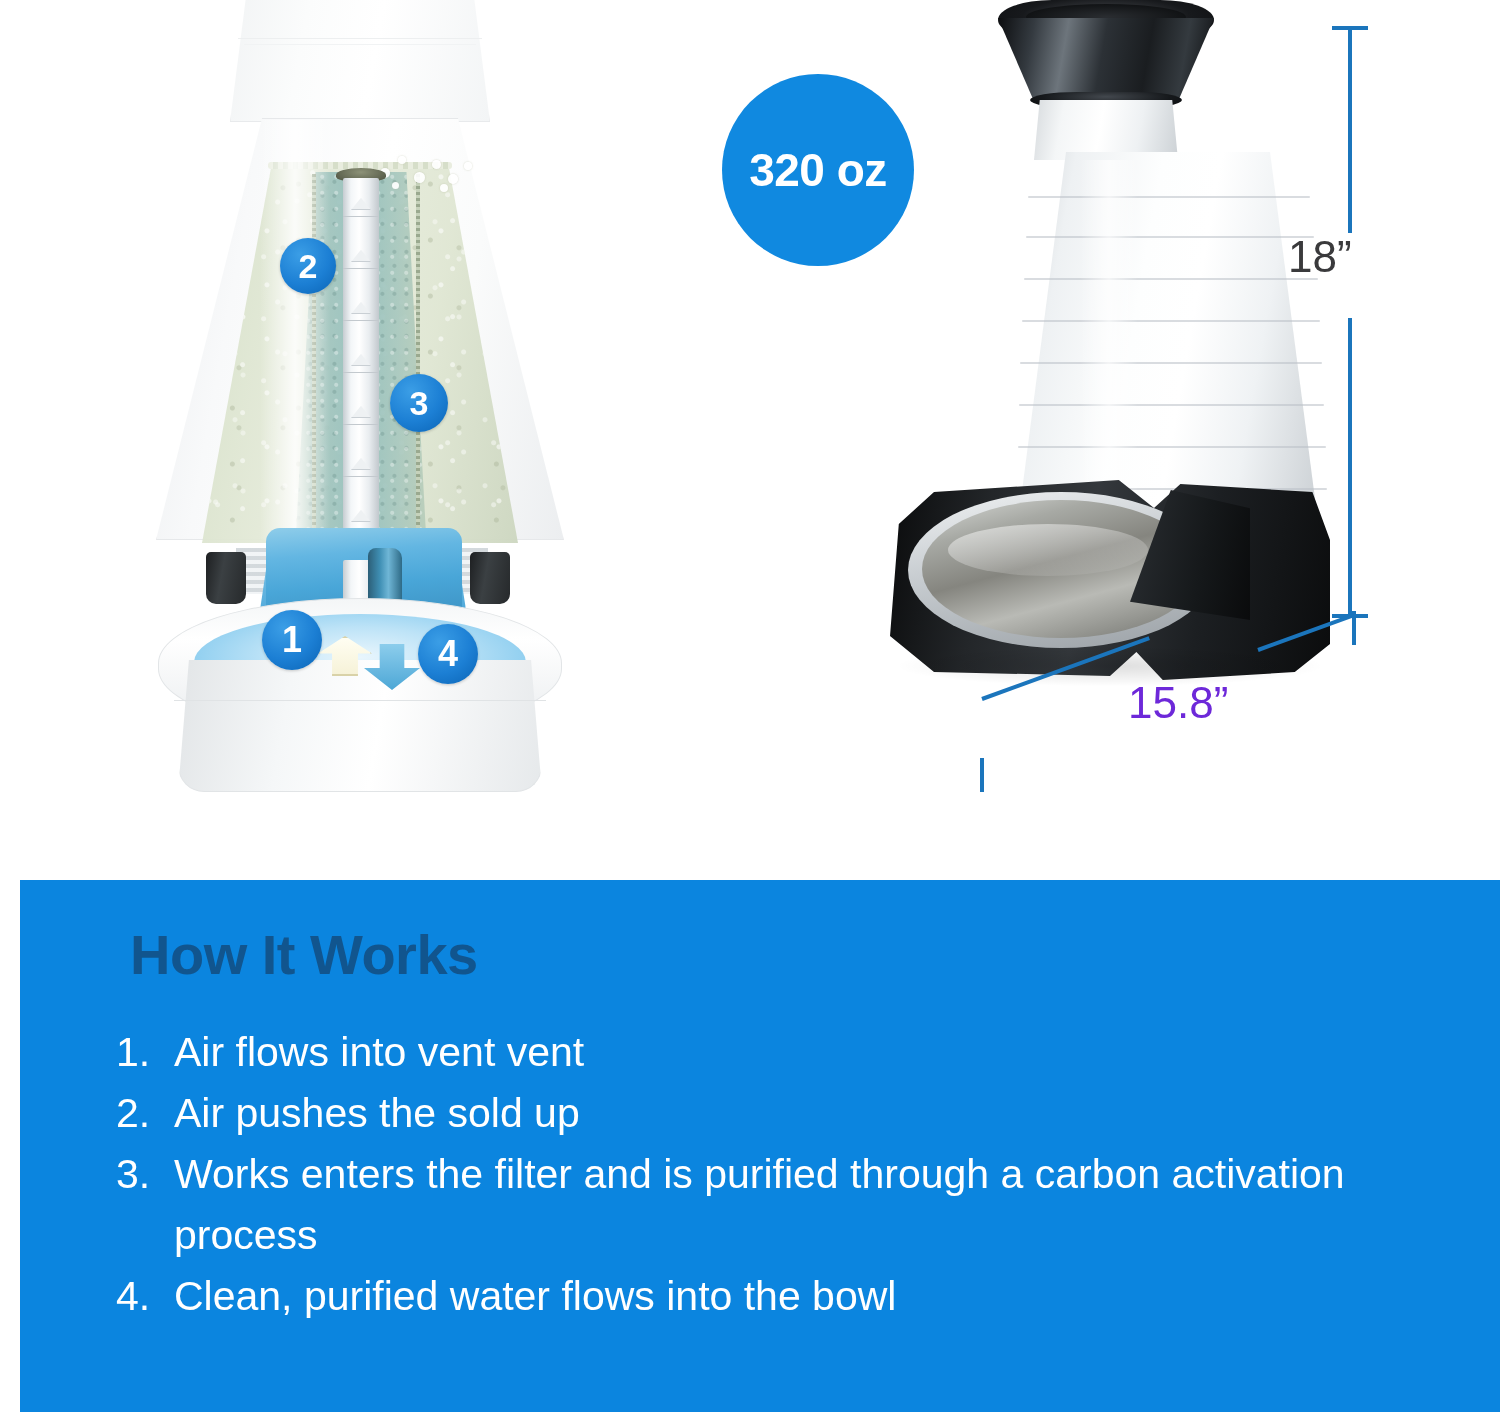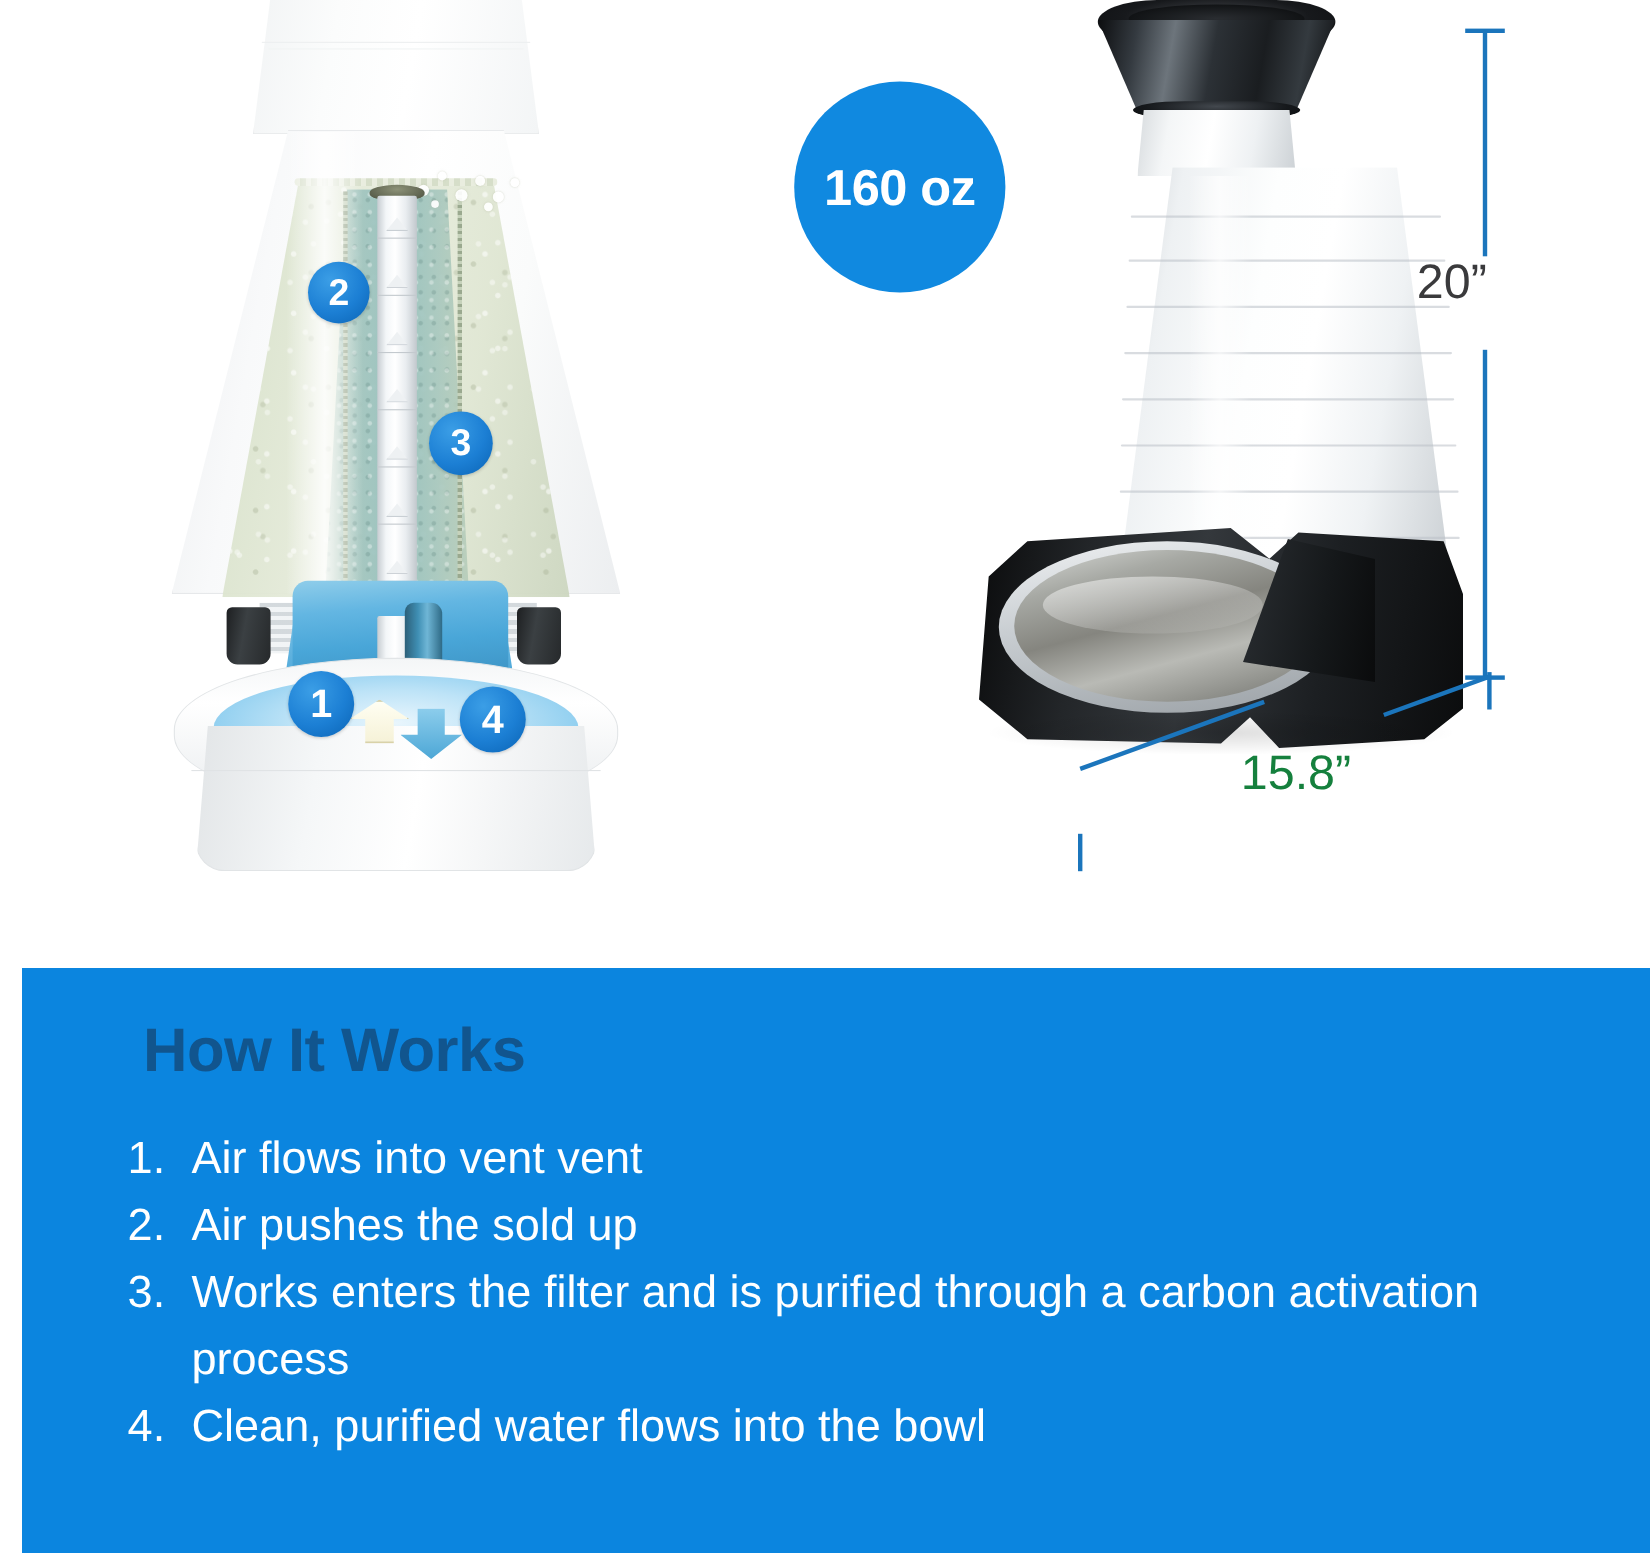--- a/index.html
+++ b/index.html
@@ -278,21 +278,21 @@
   }
 
   #dim-h-left { left: 982px; top: 697px; width: 178px; height: 4px;
     transform-origin: left center; transform: rotate(-20deg); }
   #dim-h-right { left: 1258px; top: 648px; width: 102px; height: 4px;
     transform-origin: left center; transform: rotate(-20deg); }
   #dim-h-tick-l { left: 980px; top: 758px; width: 4px; height: 34px; }
   #dim-h-tick-r { left: 1352px; top: 611px; width: 4px; height: 34px; }
   #dim-h-label {
     position: absolute; left: 1128px; top: 678px; width: 160px;
-    font-size: 44px; color: #15803d; font-family: "Liberation Sans", sans-serif;
+    font-size: 44px; color: #6d28d9; font-family: "Liberation Sans", sans-serif;
   }
 
   #filters-note {
     position: absolute; left: 935px; top: 811px; width: 545px;
     font-size: 35px; color: #3A3A3C; font-family: "Liberation Sans", sans-serif;
     white-space: nowrap;
   }
 
   
   #how-panel {
@@ -401,21 +401,21 @@
       </div>
       <div class="ct-badge" style="left:122px; top:610px; width:60px; height:60px; font-size:36px;">
         <span>1</span>
       </div>
       <div class="ct-badge" style="left:278px; top:624px; width:60px; height:60px; font-size:36px;">
         <span>4</span>
       </div>
     </div>
 
     <div id="oz-badge">
-      <span>160 oz</span>
+      <span>320 oz</span>
     </div>
 
     <div id="product">
       <div class="pr-capring"></div>
       <div class="pr-capinner"></div>
       <div class="pr-cap"></div>
       <div class="pr-cap-base"></div>
       <div class="pr-neck"></div>
       <div class="pr-body"></div>
       <div class="pr-rib" style="left:198px; top:196px; width:282px;"></div>
@@ -430,21 +430,21 @@
       <div class="pr-base"></div>
       <div class="pr-bowl-outer"></div>
       <div class="pr-bowl"></div>
       <div class="pr-bowl-hl"></div>
       <div class="pr-wedge"></div>
       <div class="pr-shadow"></div>
     </div>
 
     <div class="dim-line" id="dim-v-tick-top"></div>
     <div class="dim-line" id="dim-v-top"></div>
-    <div id="dim-v-label">20”</div>
+    <div id="dim-v-label">18”</div>
     <div class="dim-line" id="dim-v-bot"></div>
     <div class="dim-line" id="dim-v-tick-bot"></div>
 
     <div class="dim-line" id="dim-h-tick-l"></div>
     <div class="dim-line" id="dim-h-left"></div>
     <div id="dim-h-label">15.8”</div>
     <div class="dim-line" id="dim-h-right"></div>
     <div class="dim-line" id="dim-h-tick-r"></div>
 
   </div>

